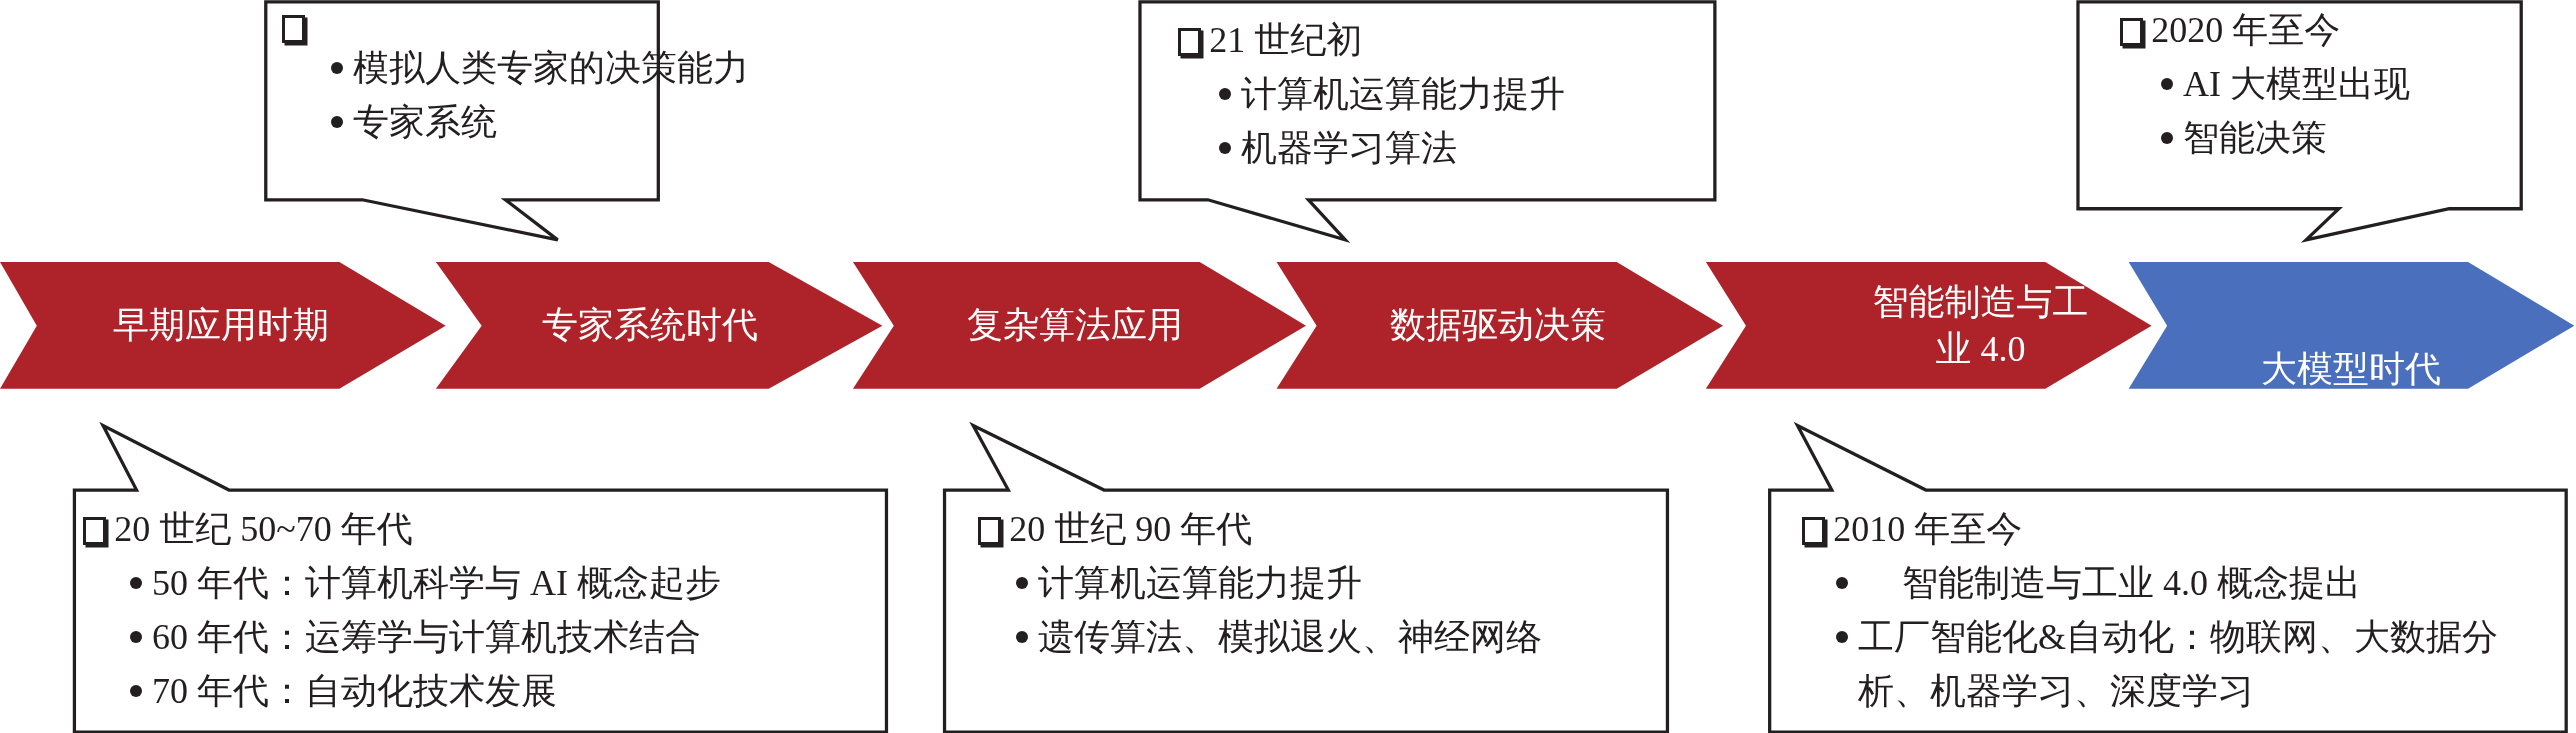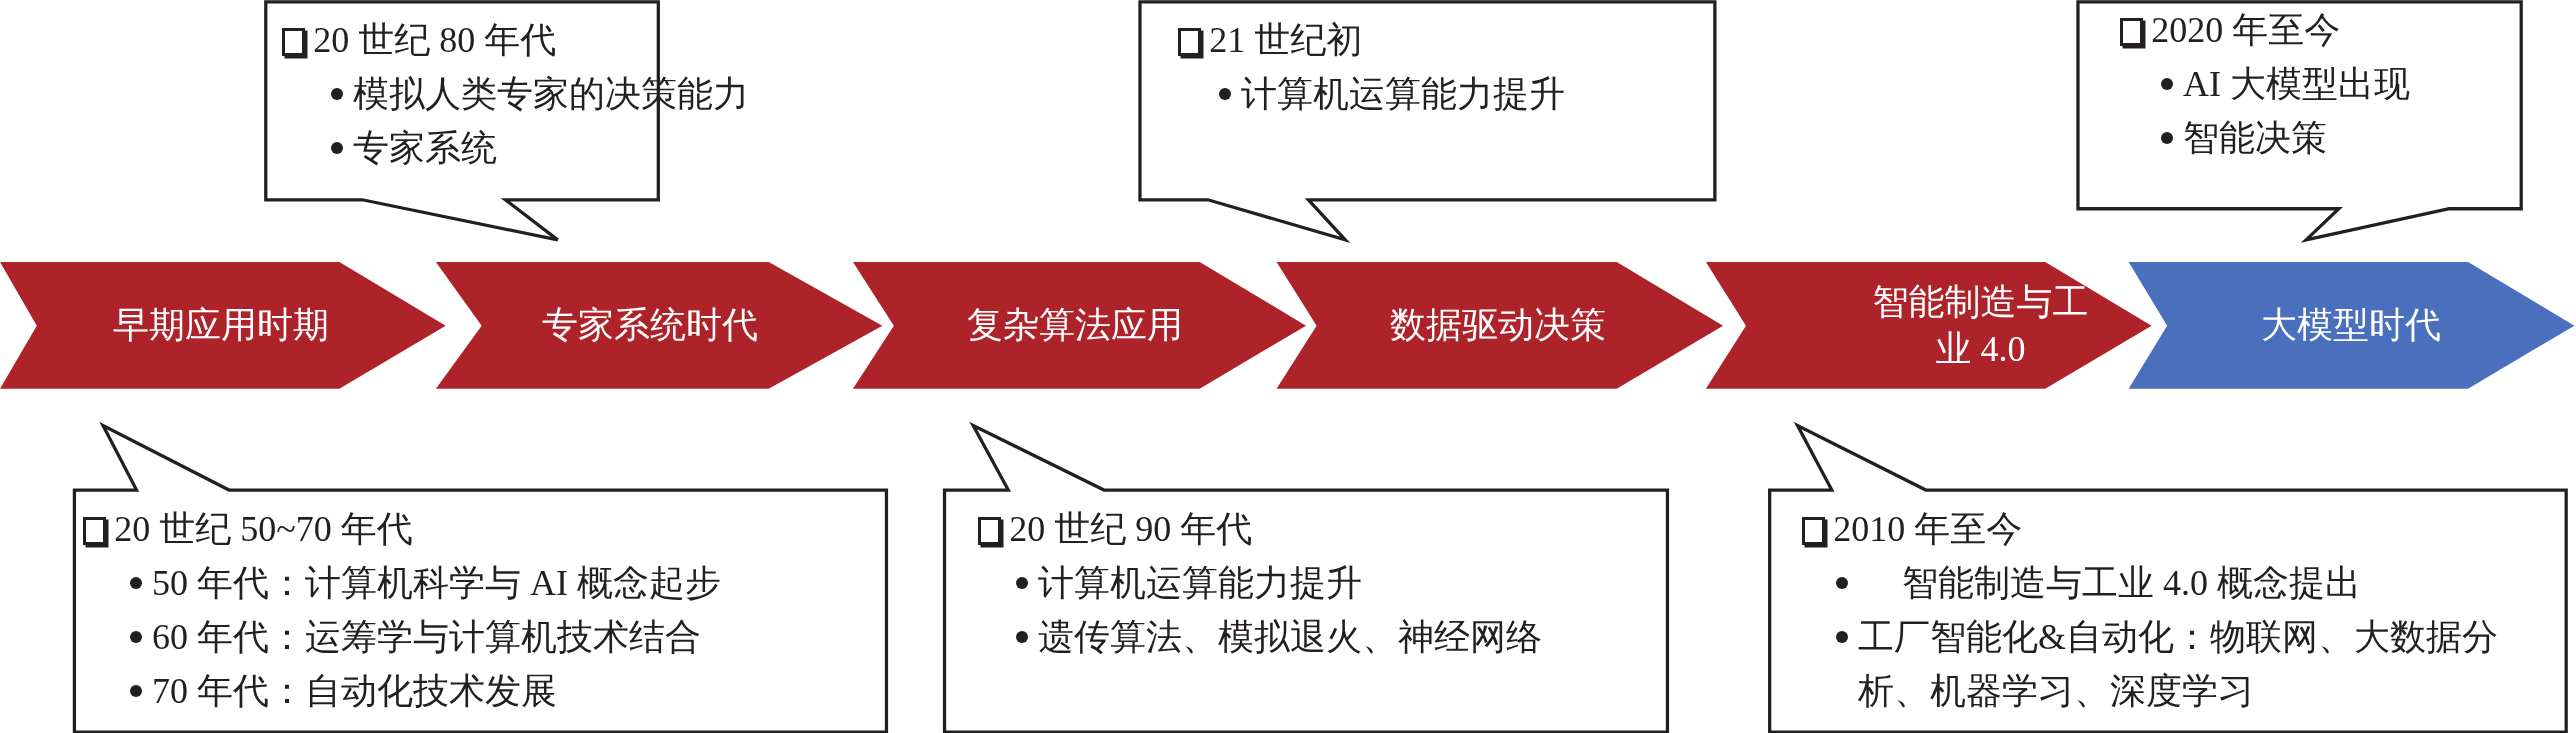--- a/index.html
+++ b/index.html
@@ -38,45 +38,48 @@
   <polygon fill="#fff" stroke="#231f20" stroke-width="4" points="91,599 167,599 126,520 280,599 1084,599 1084,895 91,895"></polygon>
   <polygon fill="#fff" stroke="#231f20" stroke-width="4" points="1155,599 1233,599 1190,520 1350,599 2039,599 2039,895 1155,895"></polygon>
   <polygon fill="#fff" stroke="#231f20" stroke-width="4" points="2164,599 2240,599 2198,520 2355,599 3138,599 3138,895 2164,895"></polygon>
 </svg>
 
 <div class="arrow-label" style="left:41px;width:360px;">早期应用时期</div>
 <div class="arrow-label" style="left:470px;width:360px;">专家系统时代</div>
 <div class="arrow-label" style="left:895px;width:360px;">复杂算法应用</div>
 <div class="arrow-label" style="left:1318px;width:360px;">数据驱动决策</div>
 <div class="arrow-label" style="left:1858px;width:245px;">智能制造与工业 4.0</div>
-<div class="arrow-label" style="left:2171px;width:360px;">大模型时代</div>
+<div class="arrow-label" style="left:2171px;width:360px;margin-top:44px;">大模型时代</div>
 
 <div class="callout-text" style="left:282px;top:13px;">
   <div class="callout-title">
     <span class="sq"></span>
-    <span>20 世纪 80 年代</span>
   </div>
   <div class="item" style="padding-left:49px;">
     <span class="bullet"></span>
     <span class="item-text">模拟人类专家的决策能力</span>
   </div>
   <div class="item" style="padding-left:49px;">
     <span class="bullet"></span>
     <span class="item-text">专家系统</span>
   </div>
 </div>
 
 <div class="callout-text" style="left:1178px;top:13px;">
   <div class="callout-title">
     <span class="sq"></span>
     <span>21 世纪初</span>
   </div>
   <div class="item" style="padding-left:41px;">
     <span class="bullet"></span>
     <span class="item-text">计算机运算能力提升</span>
+  </div>
+  <div class="item" style="padding-left:41px;">
+    <span class="bullet"></span>
+    <span class="item-text">机器学习算法</span>
   </div>
 </div>
 
 <div class="callout-text" style="left:2120px;top:3px;">
   <div class="callout-title">
     <span class="sq"></span>
     <span>2020 年至今</span>
   </div>
   <div class="item" style="padding-left:41px;">
     <span class="bullet"></span>

